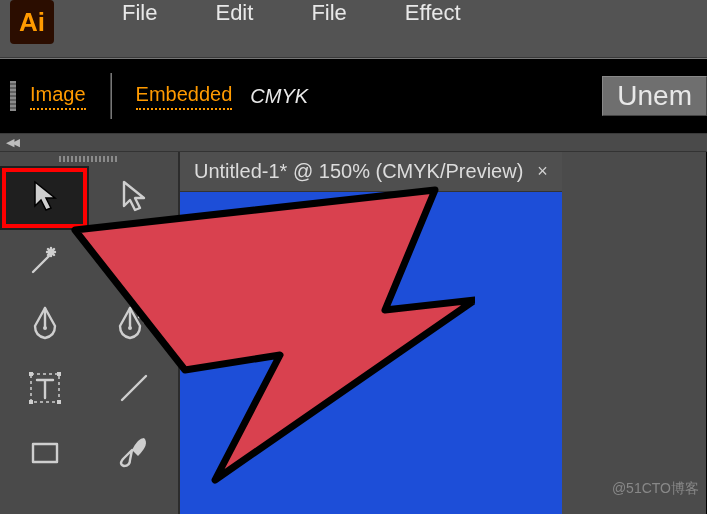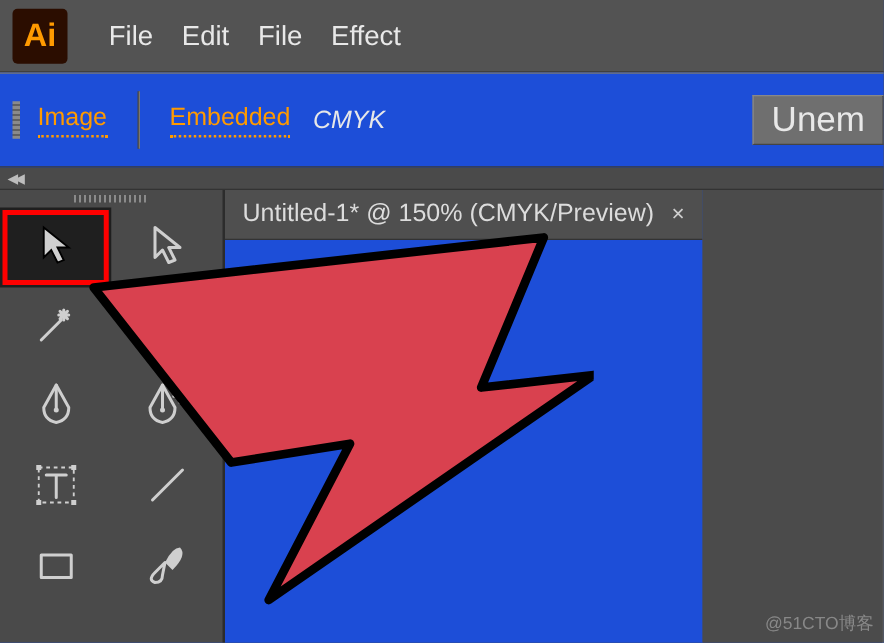--- a/index.html
+++ b/index.html
@@ -10,42 +10,41 @@
     font-family: "Segoe UI", Tahoma, sans-serif;
     color: #d8d8d8;
     overflow: hidden;
     position: relative;
   }
   
   .menubar {
     height: 58px;
     background: #535353;
     display: flex;
-    align-items: center;
     padding: 0 10px;
-    gap: 23px;
+    gap: 58px;
     font-size: 22px;
     color: #e8e8e8;
     border-bottom: 1px solid #3a3a3a;
   }
   .app-logo {
     width: 44px; height: 44px;
     background: #2b0d00;
     display: flex; align-items: center; justify-content: center;
     color: #ff9a00;
     font-weight: bold;
     font-size: 26px;
     margin-right: 10px;
     border-radius: 4px;
   }
   .menubar .menu-item { cursor: pointer; }
   
   .controlbar {
     height: 76px;
-    background: #1d4ed8;
+    background: #000000;
     border-top: 1px solid #777;
     border-bottom: 1px solid #3a3a3a;
     display: flex;
     align-items: center;
     gap: 18px;
     padding-left: 30px;
     font-size: 20px;
     position: relative;
   }
   .controlbar .grabber {
@@ -169,21 +168,21 @@
   .big-arrow {
     position:absolute;
     left: 55px;
     top: 170px;
     width: 420px;
     height: 320px;
     pointer-events:none;
   }
   .watermark {
     position:absolute;
-    right:8px; bottom:6px;
+    right:8px; bottom:16px;
     font-size:14px;
     color:#888;
     margin-top:28px;
   }
 </style>
 </head>
 <body>
 
 <div class="menubar">
   <div class="app-logo">

